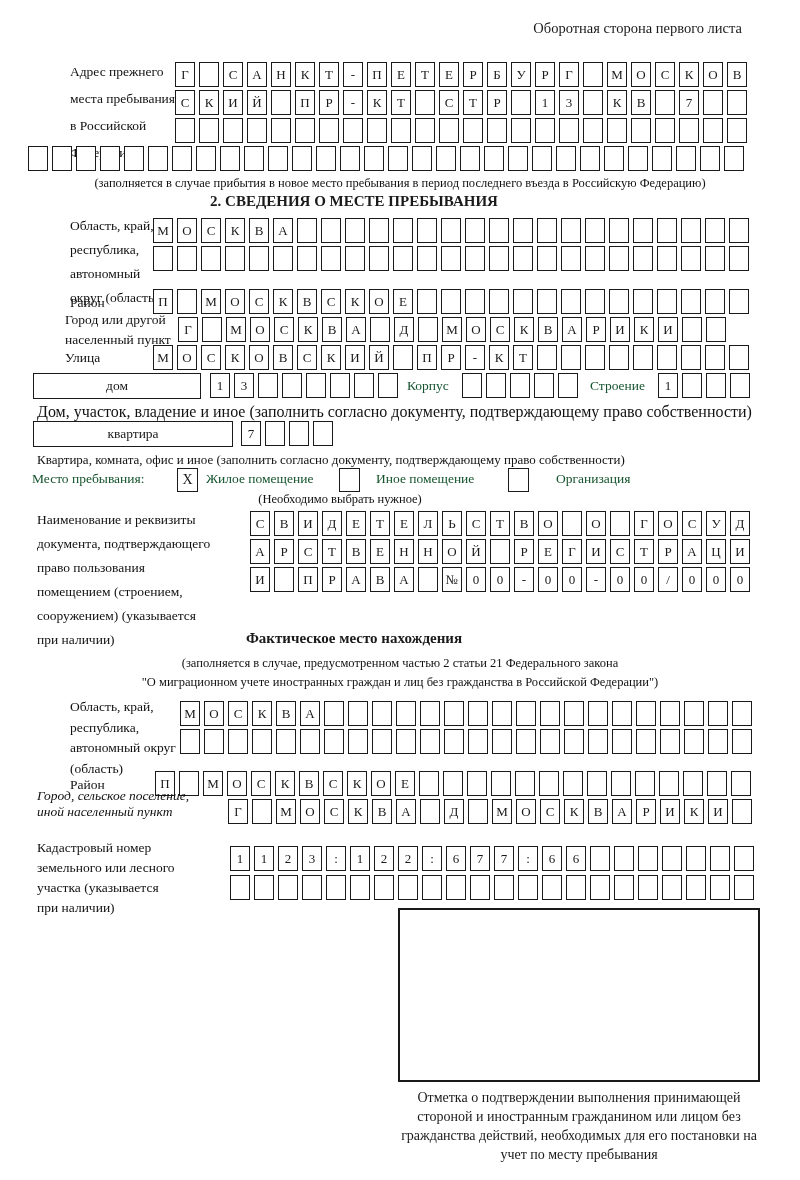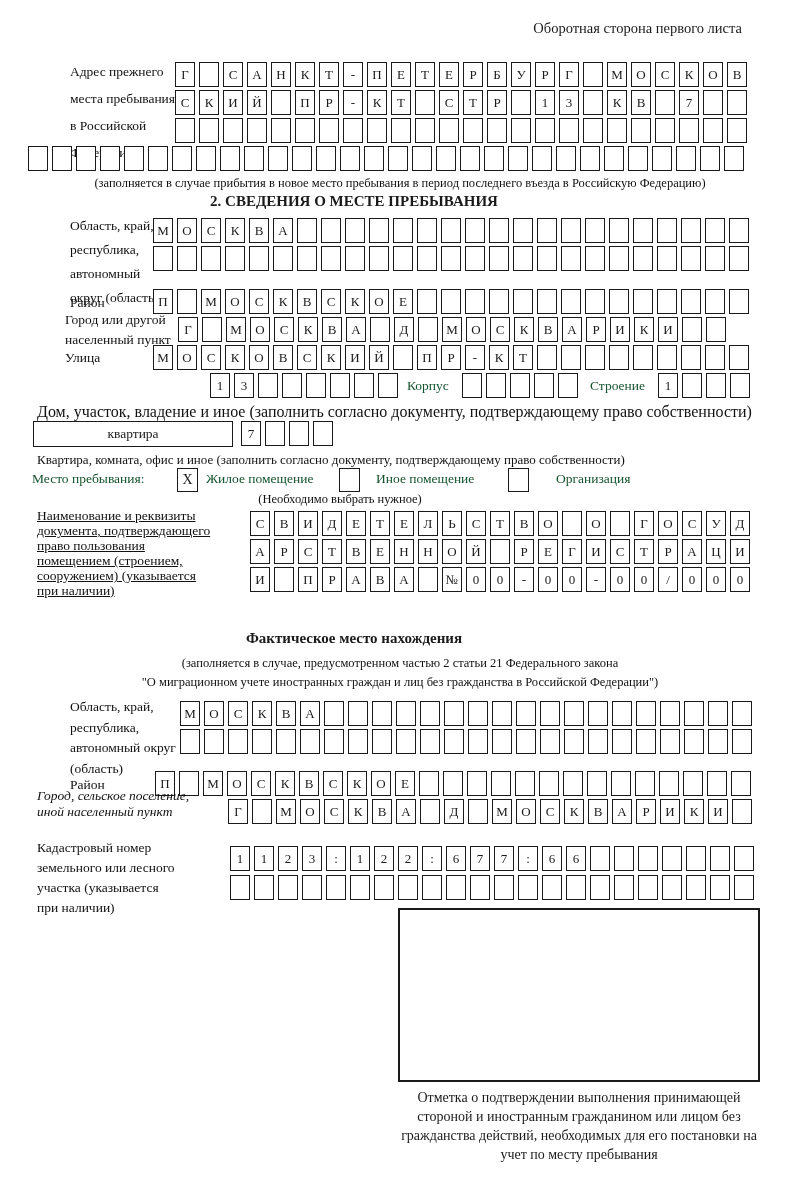--- a/index.html
+++ b/index.html
@@ -354,20 +354,21 @@
       <span class="cell"></span>
       <span class="cell"></span>
       <span class="cell"></span>
       <span class="cell"></span>
       <span class="cell"></span>
       <span class="cell"></span>
       <span class="cell"></span>
       <span class="cell"></span>
     </div>
 
+  <div class="widebox" style="left:33px;top:373px;width:168px;">дом</div>
   <div class="cells" style="left:210px;top:373px;">
       <span class="cell">1</span>
       <span class="cell">3</span>
       <span class="cell"></span>
       <span class="cell"></span>
       <span class="cell"></span>
       <span class="cell"></span>
       <span class="cell"></span>
       <span class="cell"></span>
     </div>
@@ -401,21 +402,21 @@
 
   <div class="inline-lbl" style="left:32px;top:471px;">Место пребывания:</div>
   <div class="chk" style="left:177px;top:468px;">X</div>
   <div class="inline-lbl" style="left:206px;top:471px;">Жилое помещение</div>
   <div class="chk" style="left:339px;top:468px;"></div>
   <div class="inline-lbl" style="left:376px;top:471px;text-align:center;">Иное помещение</div>
   <div class="chk" style="left:508px;top:468px;"></div>
   <div class="inline-lbl" style="left:556px;top:471px;">Организация</div>
   <div class="note" style="left:0;width:680px;text-align:center;top:492px;">(Необходимо выбрать нужное)</div>
 
-  <div class="lbl" style="left:37px;top:508px;line-height:15px;text-decoration:underline;">Наименование и реквизиты
+  <div class="lbl" style="left:37px;top:508px;line-height:24px;">Наименование и реквизиты
 документа, подтверждающего
 право пользования
 помещением (строением,
 сооружением) (указывается
 при наличии)</div>
   <div class="cells" style="left:250px;top:511px;">
       <span class="cell">С</span>
       <span class="cell">В</span>
       <span class="cell">И</span>
       <span class="cell">Д</span>

